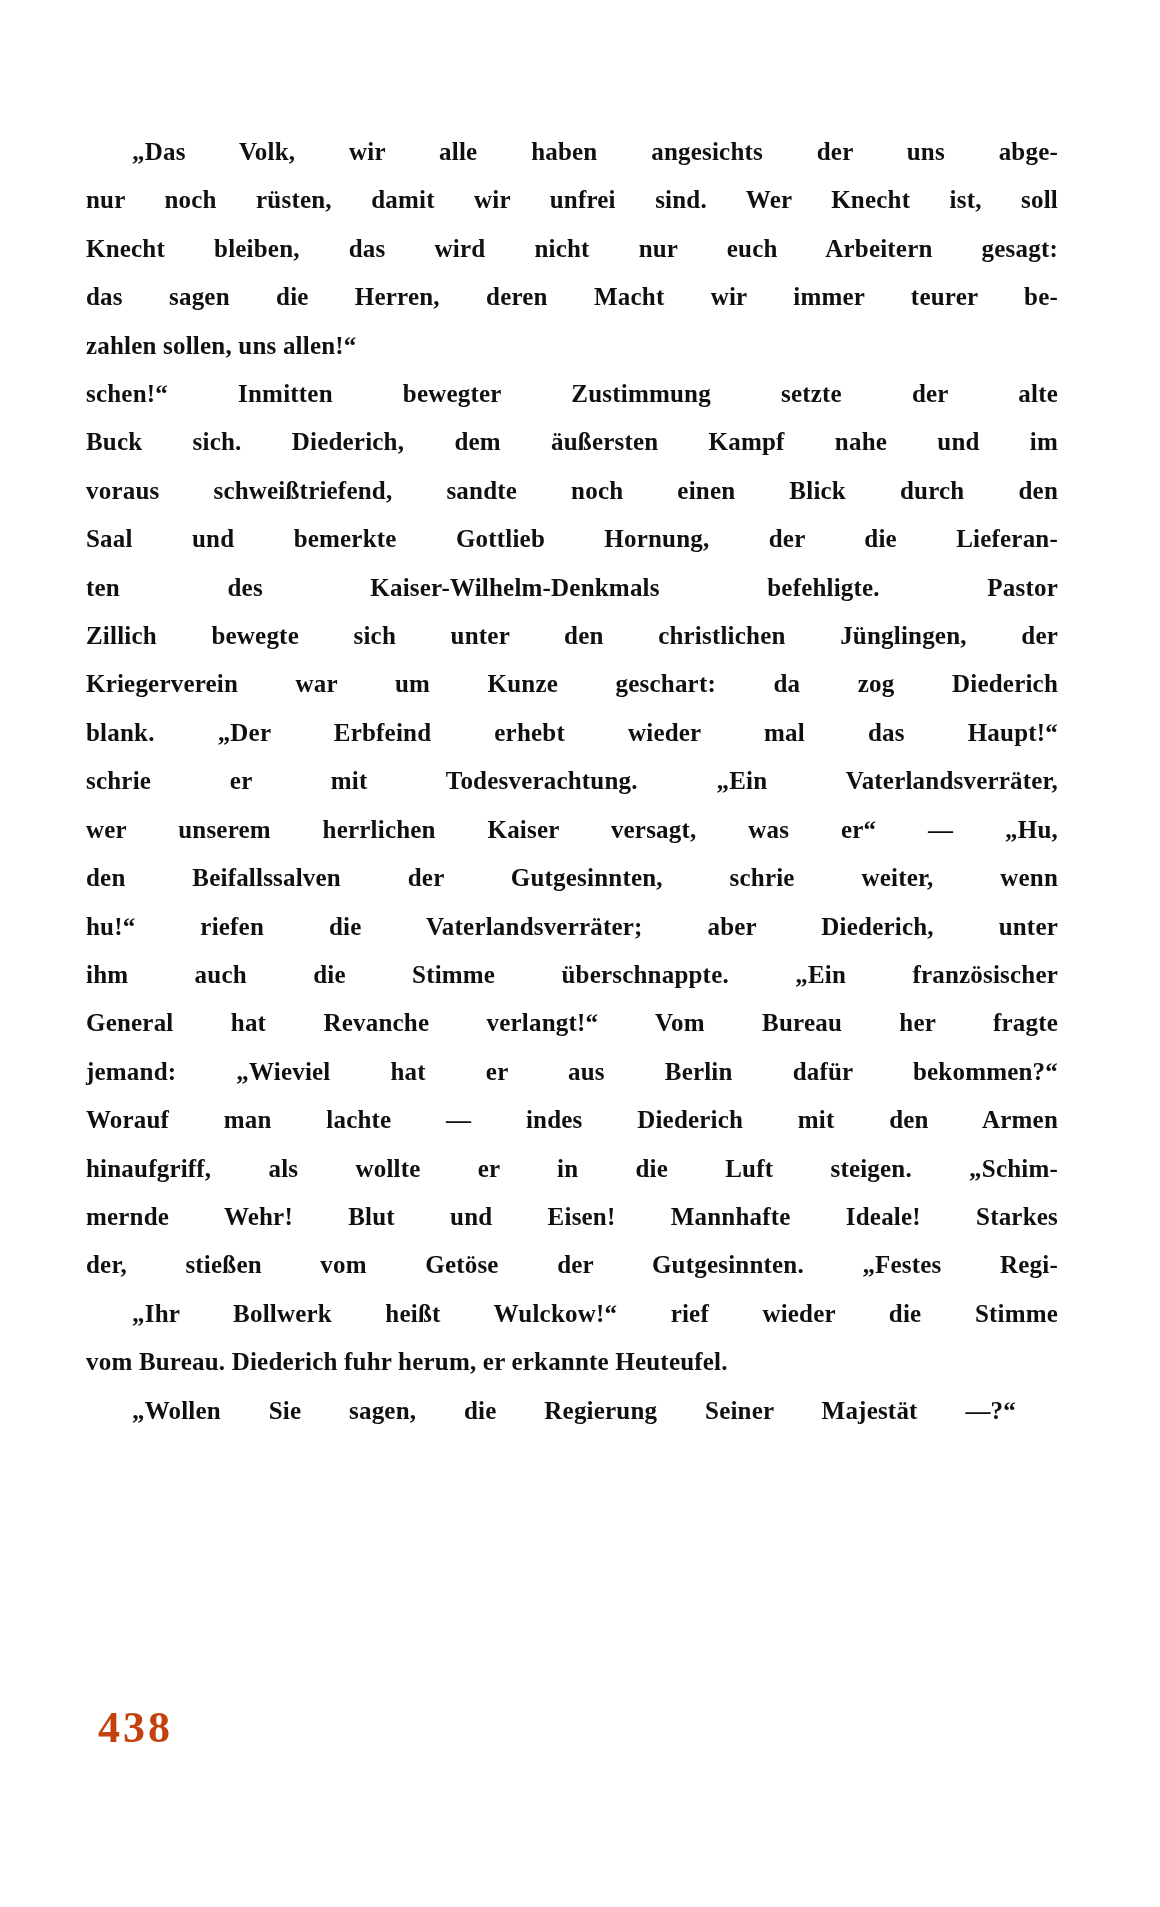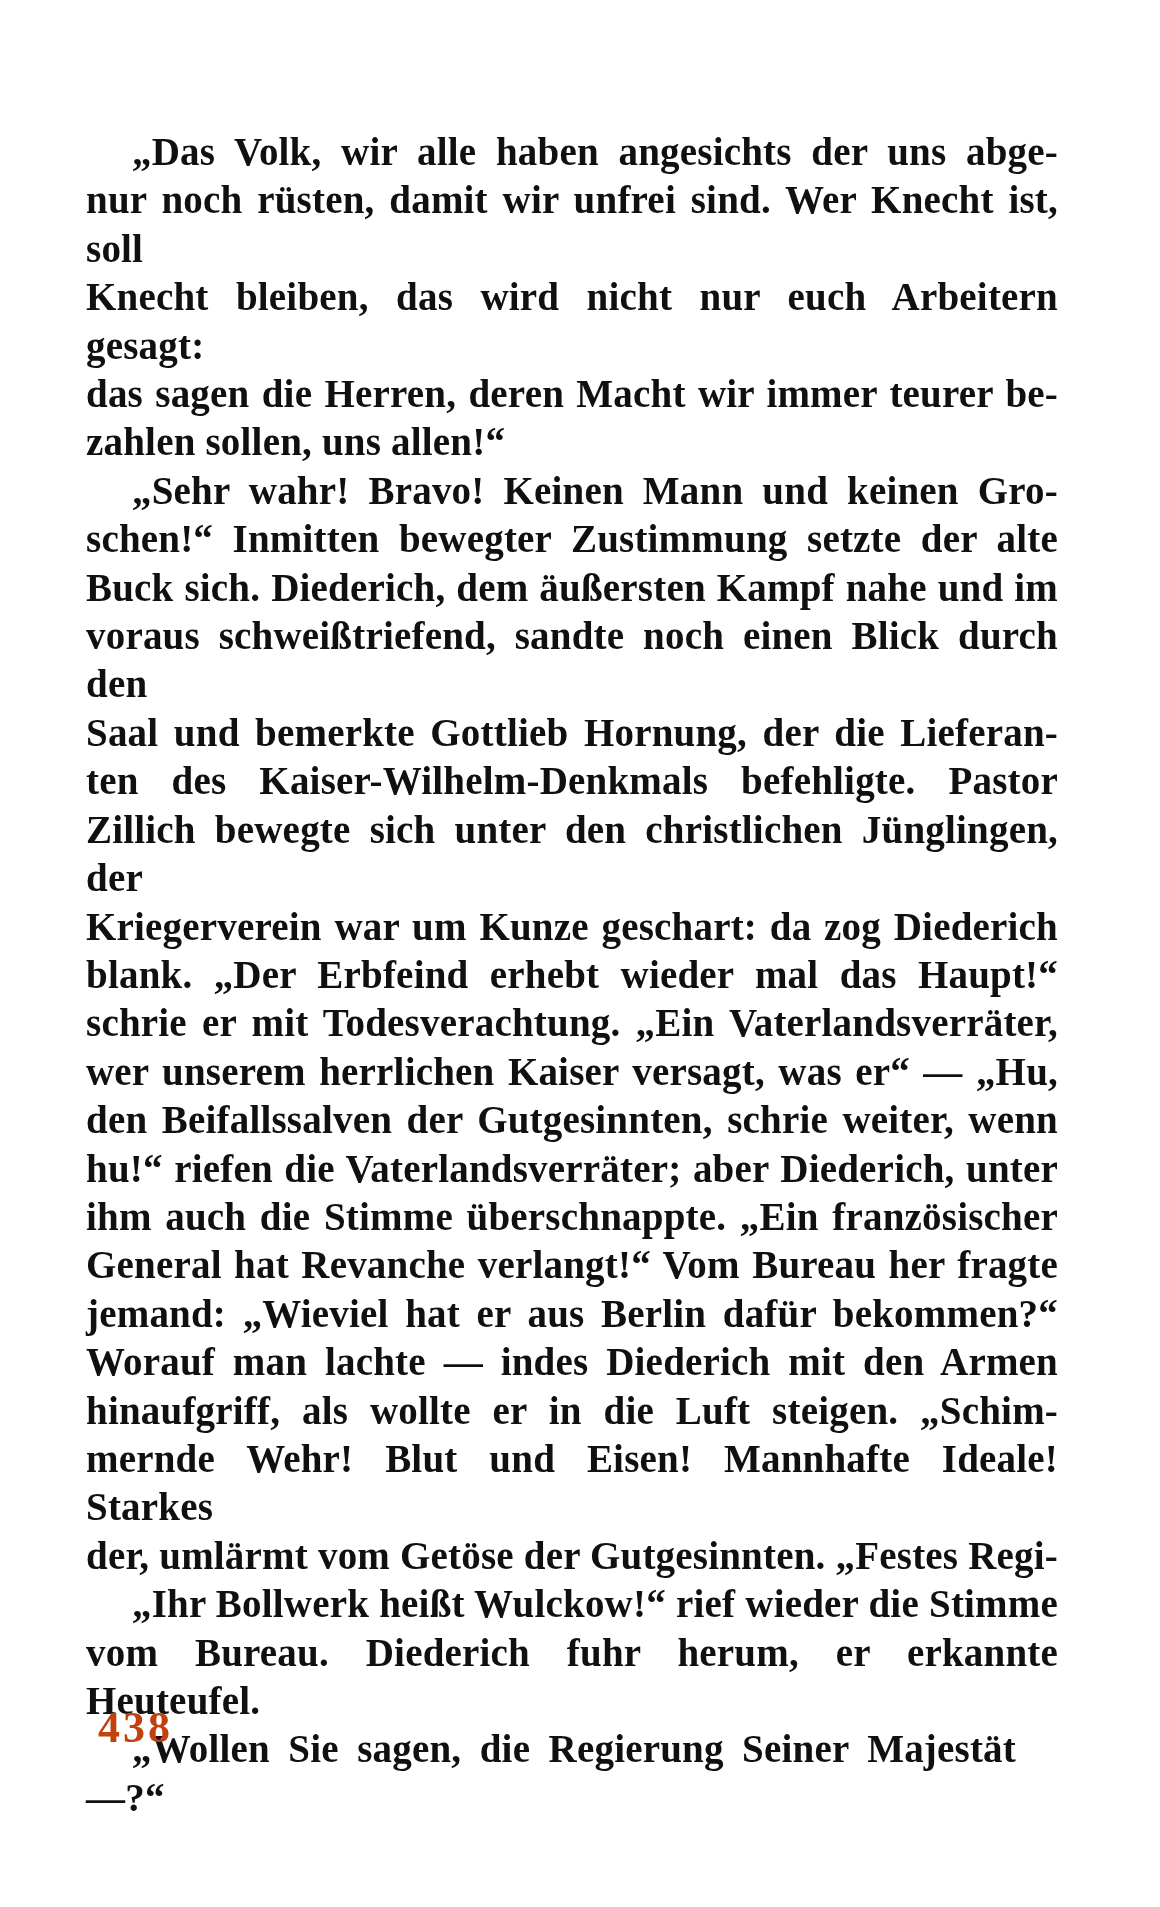--- a/index.html
+++ b/index.html
@@ -15,21 +15,21 @@
     color: #101010;
     overflow: hidden;
   }
   .text-block {
     position: absolute;
     left: 86px;
     top: 128px;
     width: 972px;
     font-family: "Liberation Serif", "DejaVu Serif", serif;
     font-weight: 700;
-    font-size: 39px;
+    font-size: 25px;
     line-height: 48.4px;
     letter-spacing: 0.2px;
   }
   .paragraph { margin: 0; }
   .line {
     text-align: justify;
     text-align-last: justify;
     white-space: normal;
   }
   .line.indent { text-indent: 46px; }
@@ -56,40 +56,39 @@
 <div class="page">
   <div class="text-block">
       <div class="paragraph">
         <div class="line indent">„Das Volk, wir alle haben angesichts der uns abge-</div>
         <div class="line">nur noch rüsten, damit wir unfrei sind. Wer Knecht ist, soll</div>
         <div class="line">Knecht bleiben, das wird nicht nur euch Arbeitern gesagt:</div>
         <div class="line">das sagen die Herren, deren Macht wir immer teurer be-</div>
         <div class="line last">zahlen sollen, uns allen!“</div>
       </div>
       <div class="paragraph">
-        <div class="line indent">„Sehr wahr! Bravo! Keinen Mann und keinen Gro-</div>
         <div class="line">schen!“ Inmitten bewegter Zustimmung setzte der alte</div>
         <div class="line">Buck sich. Diederich, dem äußersten Kampf nahe und im</div>
         <div class="line">voraus schweißtriefend, sandte noch einen Blick durch den</div>
         <div class="line">Saal und bemerkte Gottlieb Hornung, der die Lieferan-</div>
         <div class="line">ten des Kaiser-Wilhelm-Denkmals befehligte. Pastor</div>
         <div class="line">Zillich bewegte sich unter den christlichen Jünglingen, der</div>
         <div class="line">Kriegerverein war um Kunze geschart: da zog Diederich</div>
         <div class="line">blank. „Der Erbfeind erhebt wieder mal das Haupt!“</div>
         <div class="line">schrie er mit Todesverachtung. „Ein Vaterlandsverräter,</div>
         <div class="line">wer unserem herrlichen Kaiser versagt, was er“ — „Hu,</div>
         <div class="line">den Beifallssalven der Gutgesinnten, schrie weiter, wenn</div>
         <div class="line">hu!“ riefen die Vaterlandsverräter; aber Diederich, unter</div>
         <div class="line">ihm auch die Stimme überschnappte. „Ein französischer</div>
         <div class="line">General hat Revanche verlangt!“ Vom Bureau her fragte</div>
         <div class="line">jemand: „Wieviel hat er aus Berlin dafür bekommen?“</div>
         <div class="line">Worauf man lachte — indes Diederich mit den Armen</div>
         <div class="line">hinaufgriff, als wollte er in die Luft steigen. „Schim-</div>
         <div class="line">mernde Wehr! Blut und Eisen! Mannhafte Ideale! Starkes</div>
-        <div class="line">der, umlärmt vom Getöse der Gutgesinnten. „Festes Regi-</div>
+        <div class="line">der, stießen vom Getöse der Gutgesinnten. „Festes Regi-</div>
       </div>
       <div class="paragraph">
         <div class="line indent">„Ihr Bollwerk heißt Wulckow!“ rief wieder die Stimme</div>
         <div class="line last">vom Bureau. Diederich fuhr herum, er erkannte Heuteufel.</div>
       </div>
       <div class="paragraph justify-last">
         <div class="line indent last">„Wollen Sie sagen, die Regierung Seiner Majestät —?“</div>
       </div>
     </div>
   <div class="page-number">438</div>

